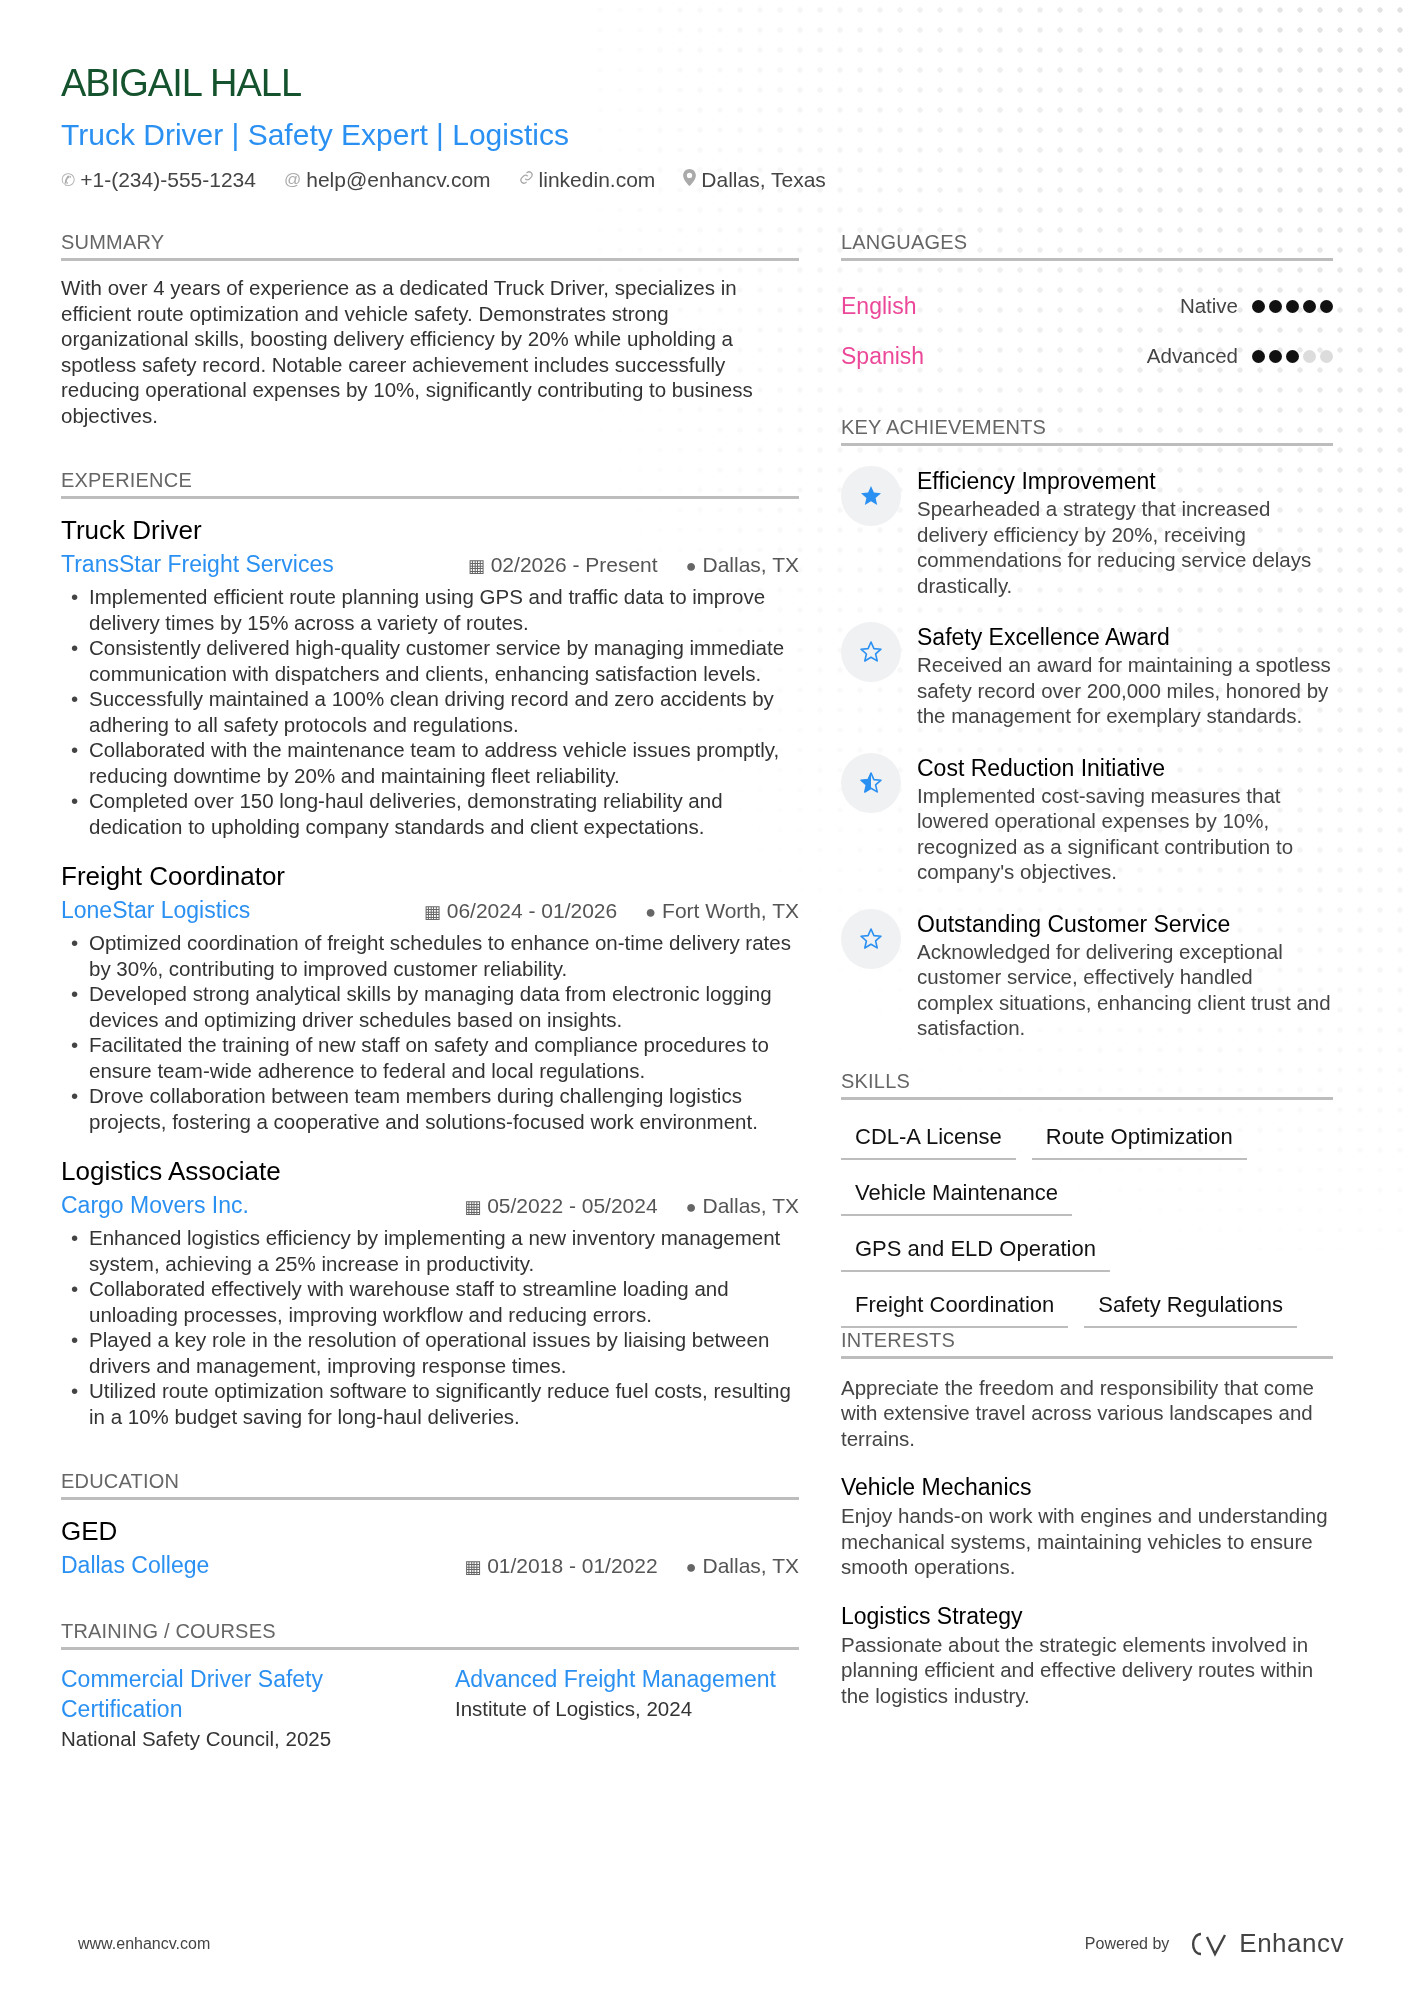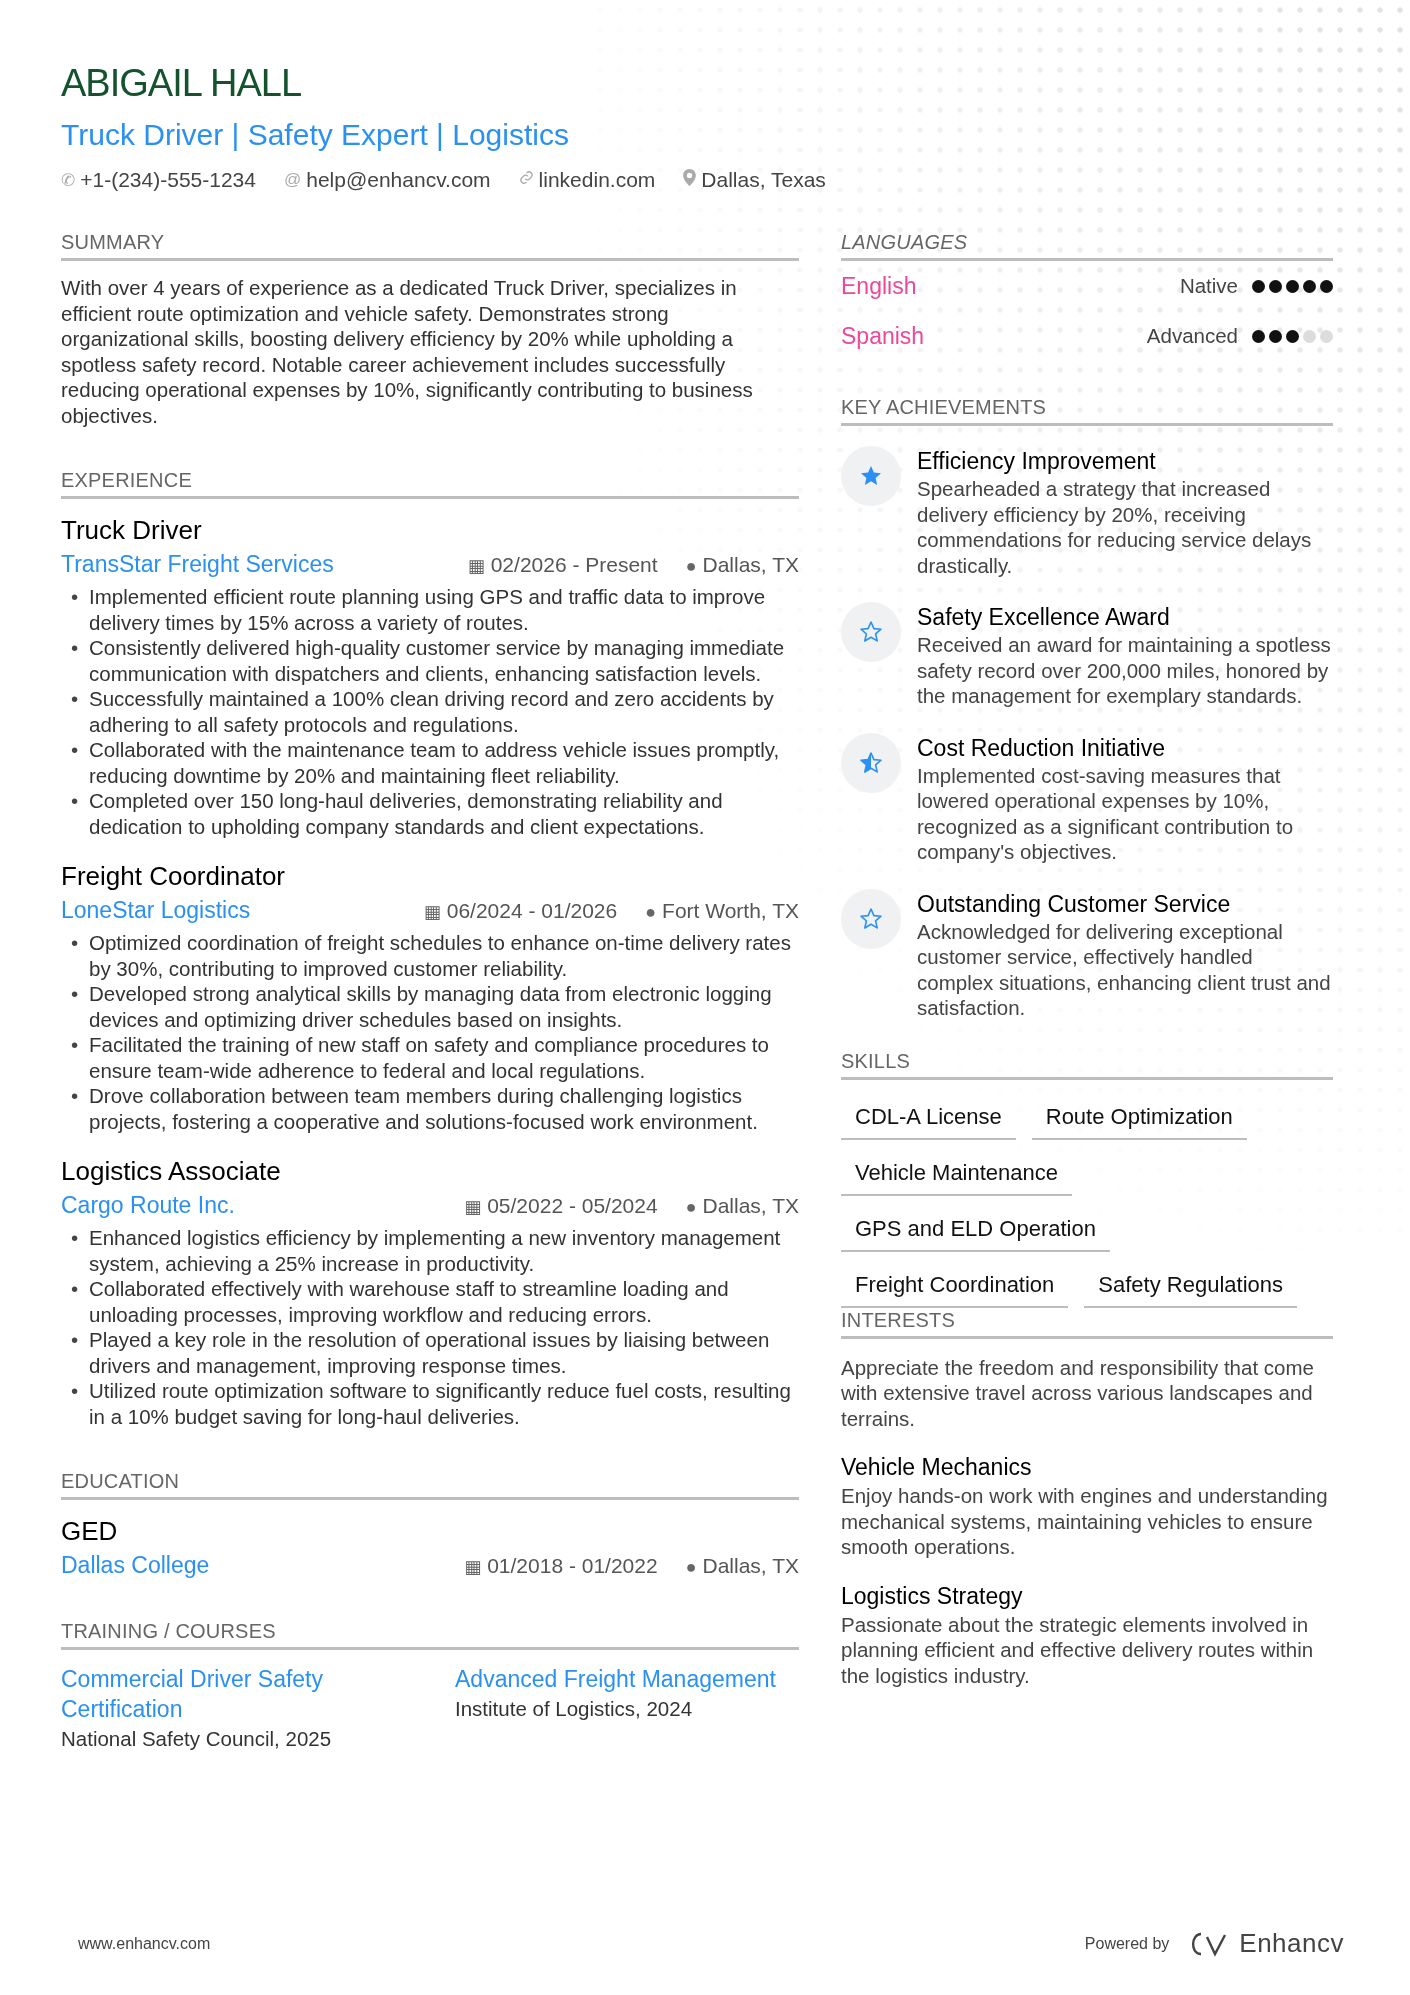--- a/index.html
+++ b/index.html
@@ -138,21 +138,21 @@
             <li>Optimized coordination of freight schedules to enhance on-time delivery rates by 30%, contributing to improved customer reliability.</li>
             <li>Developed strong analytical skills by managing data from electronic logging devices and optimizing driver schedules based on insights.</li>
             <li>Facilitated the training of new staff on safety and compliance procedures to ensure team-wide adherence to federal and local regulations.</li>
             <li>Drove collaboration between team members during challenging logistics projects, fostering a cooperative and solutions-focused work environment.</li>
           </ul>
         </div>
 
         <div class="job" style="margin-bottom:40px;">
           <div class="job-title">Logistics Associate</div>
           <div class="job-row">
-            <span class="company">Cargo Route Inc.</span>
+            <span class="company">Cargo Movers Inc.</span>
             <span class="meta">
               <span><span class="ic">▦</span><span>05/2022 - 05/2024</span></span>
               <span><span class="ic">●</span><span>Dallas, TX</span></span>
             </span>
           </div>
           <ul class="bullets">
             <li>Enhanced logistics efficiency by implementing a new inventory management system, achieving a 25% increase in productivity.</li>
             <li>Collaborated effectively with warehouse staff to streamline loading and unloading processes, improving workflow and reducing errors.</li>
             <li>Played a key role in the resolution of operational issues by liaising between drivers and management, improving response times.</li>
             <li>Utilized route optimization software to significantly reduce fuel costs, resulting in a 10% budget saving for long-haul deliveries.</li>
@@ -182,21 +182,21 @@
           <div class="course">
             <div class="course-title">Advanced Freight Management</div>
             <div class="course-org">Institute of Logistics, 2024</div>
           </div>
         </div>
       </section>
     </div>
 
     <div class="right">
       <section style="margin-bottom:34px;">
-        <div class="sec-title" style="margin-bottom:0;font-style:italic;">LANGUAGES</div>
+        <div class="sec-title" style="margin-bottom:20px;">LANGUAGES</div>
         <div class="lang-row">
           <span class="lang-name">English</span>
           <span class="lang-right">
             <span class="lang-level">Native</span>
             <span class="dots5">
               <span class="dot"></span>
               <span class="dot"></span>
               <span class="dot"></span>
               <span class="dot"></span>
               <span class="dot"></span>

